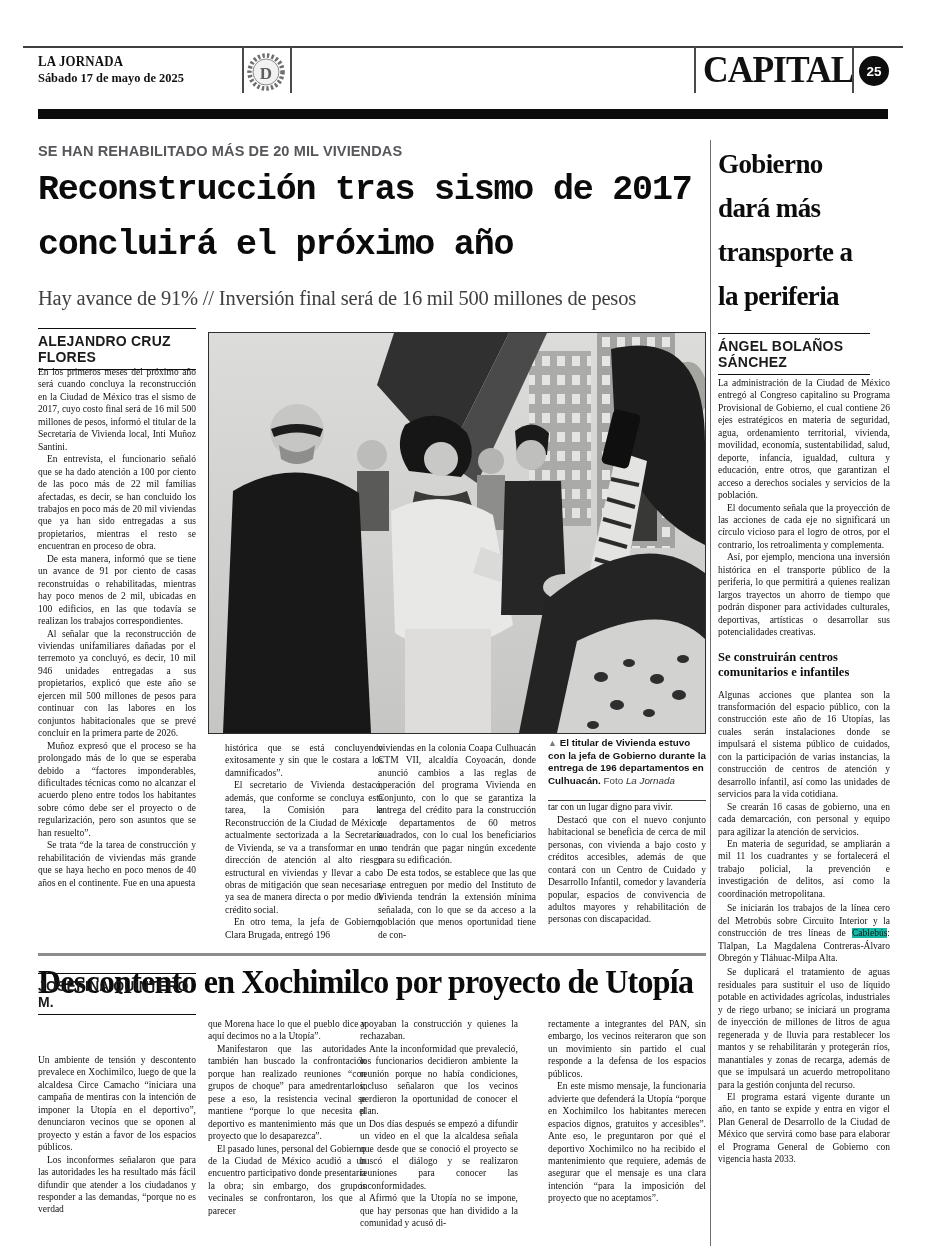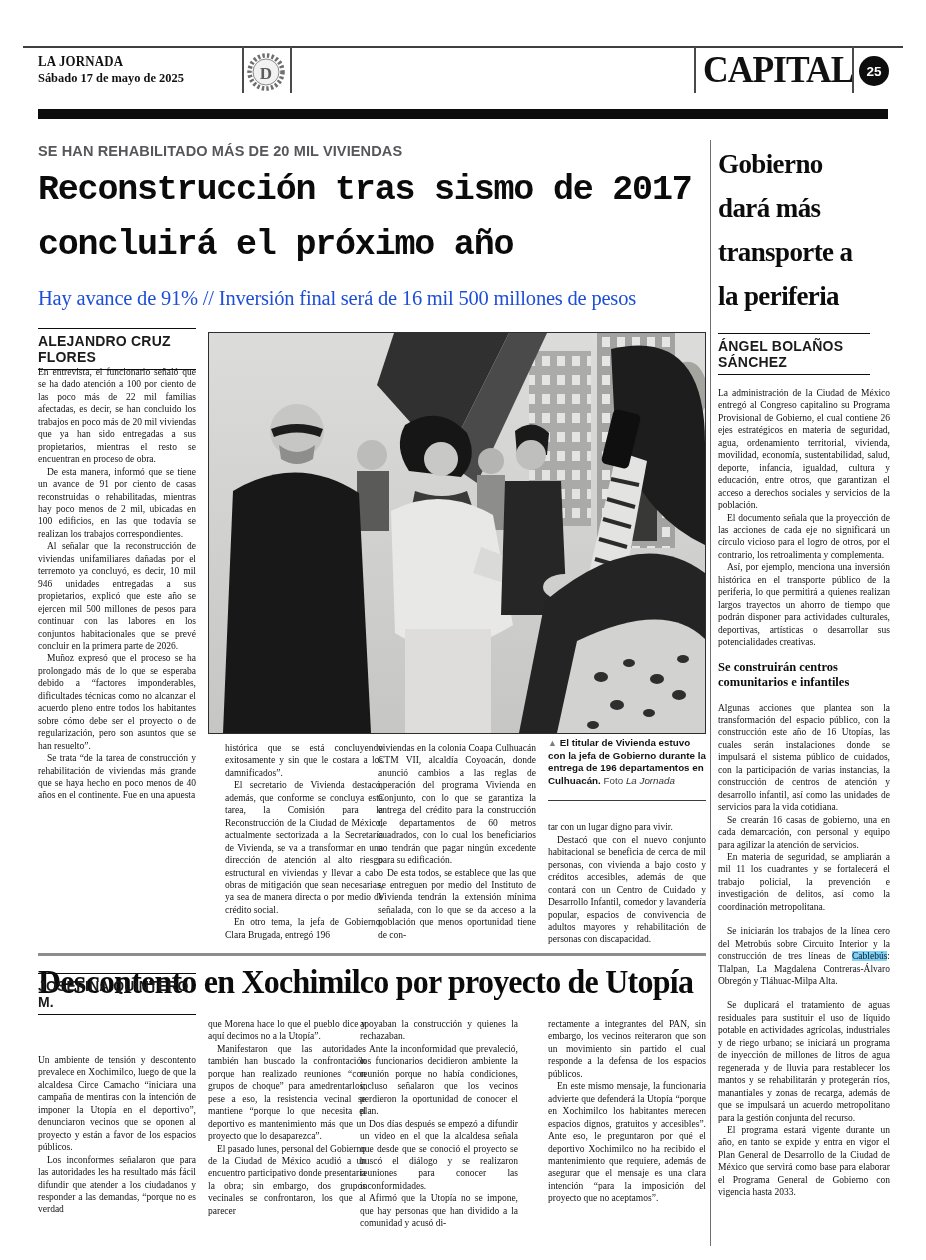--- a/index.html
+++ b/index.html
@@ -19,21 +19,21 @@
   .page-badge{left:859px;top:56px;width:30px;height:30px;background:#0d0d0d;border-radius:50%;
         color:#fff;font-family:"Liberation Sans",sans-serif;font-weight:bold;font-size:13.5px;
         display:flex;align-items:center;justify-content:center;}
   .black-bar{left:38px;top:109px;width:850px;height:10px;background:#0c0c0c;}
 
   
   .kicker{left:38px;top:142px;font-family:"Liberation Sans",sans-serif;font-weight:bold;
         font-size:15px;color:#57575b;letter-spacing:.1px;transform:scaleX(.97);transform-origin:left top;}
   .headline{left:38px;top:163px;width:660px;font-weight:bold;font-size:35px;line-height:55px;
         letter-spacing:-1.2px;color:#0b0b0b;font-family:Liberation Mono, monospace;}
-  .subhead{left:38px;top:287px;width:670px;font-size:20.5px;letter-spacing:-.2px;color:#1d4ed8;}
+  .subhead{left:38px;top:287px;width:670px;font-size:20.5px;letter-spacing:-.2px;color:#404040;}
 
   .byline{font-family:"Liberation Sans",sans-serif;font-weight:bold;font-size:14px;
         letter-spacing:.2px;color:#1a1a1a;border-top:1.6px solid #0e0e0e;border-bottom:1.2px solid #0e0e0e;
         padding:4px 0 4px 0;}
   .byline-1{left:38px;top:328px;width:158px;}
 
   .photo{left:208px;top:332px;width:498px;height:402px;border:1px solid #2e2e2e;box-sizing:border-box;
         overflow:hidden;background:#cfcfcd;}
   .photo svg{display:block;}
 
@@ -41,33 +41,33 @@
   .bodytext p{margin:0;}
   .bodytext p + p{text-indent:9px;}
   .all-ind p{text-indent:9px;}
 
   .col1{left:38px;top:366px;width:158px;height:586px;}
   .col2{left:225px;top:742px;width:158px;height:212px;}
   .col3{left:378px;top:742px;width:158px;height:212px;}
   .col4wrap{left:548px;top:737px;width:158px;height:217px;}
 
   .caption{font-family:"Liberation Sans",sans-serif;font-weight:bold;font-size:9.8px;line-height:12.6px;
-        color:#141414;padding-bottom:13px;border-bottom:1.3px solid #3c3c3c;margin-bottom:20px;}
+        color:#141414;padding-bottom:13px;border-bottom:1.3px solid #3c3c3c;margin-bottom:0;}
   .cap-tri{color:#7c7c7c;font-size:9px;}
   .cap-foto{font-weight:normal;color:#444;}
   .cap-credit{font-weight:normal;font-style:italic;color:#333;}
 
   
   .divider-v{left:710px;top:140px;width:1.2px;height:1106px;background:#6f6f6f;}
   .sidebar{left:718px;top:142px;width:172px;height:1108px;overflow:hidden;}
   .sb-headline{font-weight:bold;font-size:27px;line-height:44px;letter-spacing:-.6px;width:152px;color:#0c0c0c;margin:0;}
   .sb-byline{margin-top:15px;width:152px;}
-  .sidebar .bodytext{margin-top:12px;}
+  .sidebar .bodytext{margin-top:2px;}
   .sb-subhead{font-weight:bold;font-size:12.5px;line-height:15px;margin:11px 0 9px 0;color:#0c0c0c;}
-  .hl{background:#7dd3fc;}
+  .hl{background:#14b8a6;}
 
   
   .sep-gray{left:38px;top:953px;width:668px;height:3px;background:#8d8d8d;}
   .headline-2{left:38px;top:963px;width:700px;font-weight:bold;font-size:34px;letter-spacing:-.8px;
         white-space:nowrap;transform:scaleX(.94);transform-origin:left top;color:#0b0b0b;}
   .byline-2{left:38px;top:973px;width:158px;}
   .s2c1{left:38px;top:1054px;width:158px;height:204px;}
   .s2c2{left:208px;top:1018px;width:158px;height:240px;}
   .s2c3{left:360px;top:1018px;width:158px;height:240px;}
   .s2c4{left:548px;top:1018px;width:158px;height:240px;}
@@ -166,20 +166,21 @@
           <ellipse cx="474" cy="326" rx="6" ry="4"></ellipse>
         <ellipse cx="408" cy="372" rx="7" ry="5"></ellipse>
           <ellipse cx="440" cy="380" rx="6" ry="4"></ellipse>
         <ellipse cx="470" cy="362" rx="7" ry="5"></ellipse>
           <ellipse cx="384" cy="392" rx="6" ry="4"></ellipse>
       </g>
     </svg>
   </div>
 
   <div class="abs bodytext col1">
+      <p>En los primeros meses del próximo año será cuando concluya la reconstrucción en la Ciudad de México tras el sismo de 2017, cuyo costo final será de 16 mil 500 millones de pesos, informó el titular de la Secretaría de Vivienda local, Inti Muñoz Santini.</p>
       <p>En entrevista, el funcionario señaló que se ha dado atención a 100 por ciento de las poco más de 22 mil familias afectadas, es decir, se han concluido los trabajos en poco más de 20 mil viviendas que ya han sido entregadas a sus propietarios, mientras el resto se encuentran en proceso de obra.</p>
       <p>De esta manera, informó que se tiene un avance de 91 por ciento de casas reconstruidas o rehabilitadas, mientras hay poco menos de 2 mil, ubicadas en 100 edificios, en las que todavía se realizan los trabajos correspondientes.</p>
       <p>Al señalar que la reconstrucción de viviendas unifamiliares dañadas por el terremoto ya concluyó, es decir, 10 mil 946 unidades entregadas a sus propietarios, explicó que este año se ejercen mil 500 millones de pesos para continuar con las labores en los conjuntos habitacionales que se prevé concluir en la primera parte de 2026.</p>
       <p>Muñoz expresó que el proceso se ha prolongado más de lo que se esperaba debido a “factores imponderables, dificultades técnicas como no alcanzar el acuerdo pleno entre todos los habitantes sobre cómo debe ser el proyecto o de regularización, pero son asuntos que se han resuelto”.</p>
       <p>Se trata “de la tarea de construcción y rehabilitación de viviendas más grande que se haya hecho en poco menos de 40 años en el continente. Fue en una apuesta</p>
     </div>
   <div class="abs bodytext col2">
       <p>histórica que se está concluyendo exitosamente y sin que le costara a los damnificados”.</p>
       <p>El secretario de Vivienda destacó, además, que conforme se concluya esta tarea, la Comisión para la Reconstrucción de la Ciudad de México, actualmente sectorizada a la Secretaría de Vivienda, se va a transformar en una dirección de atención al alto riesgo estructural en viviendas y llevar a cabo obras de mitigación que sean necesarias, ya sea de manera directa o por medio de crédito social.</p>
       <p>En otro tema, la jefa de Gobierno, Clara Brugada, entregó 196</p>

